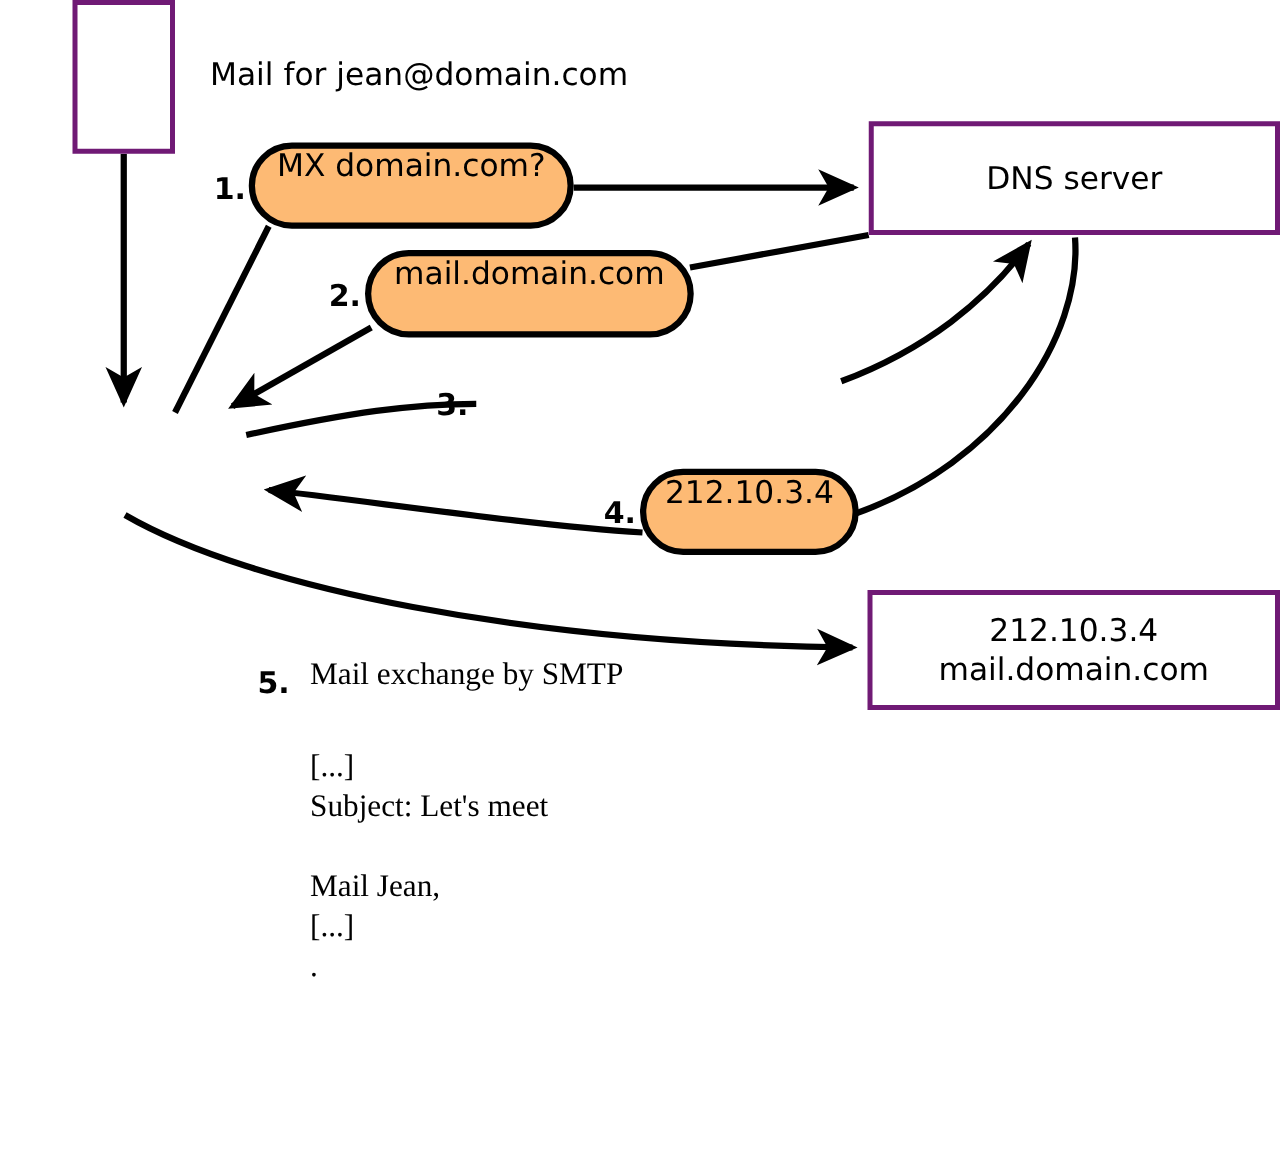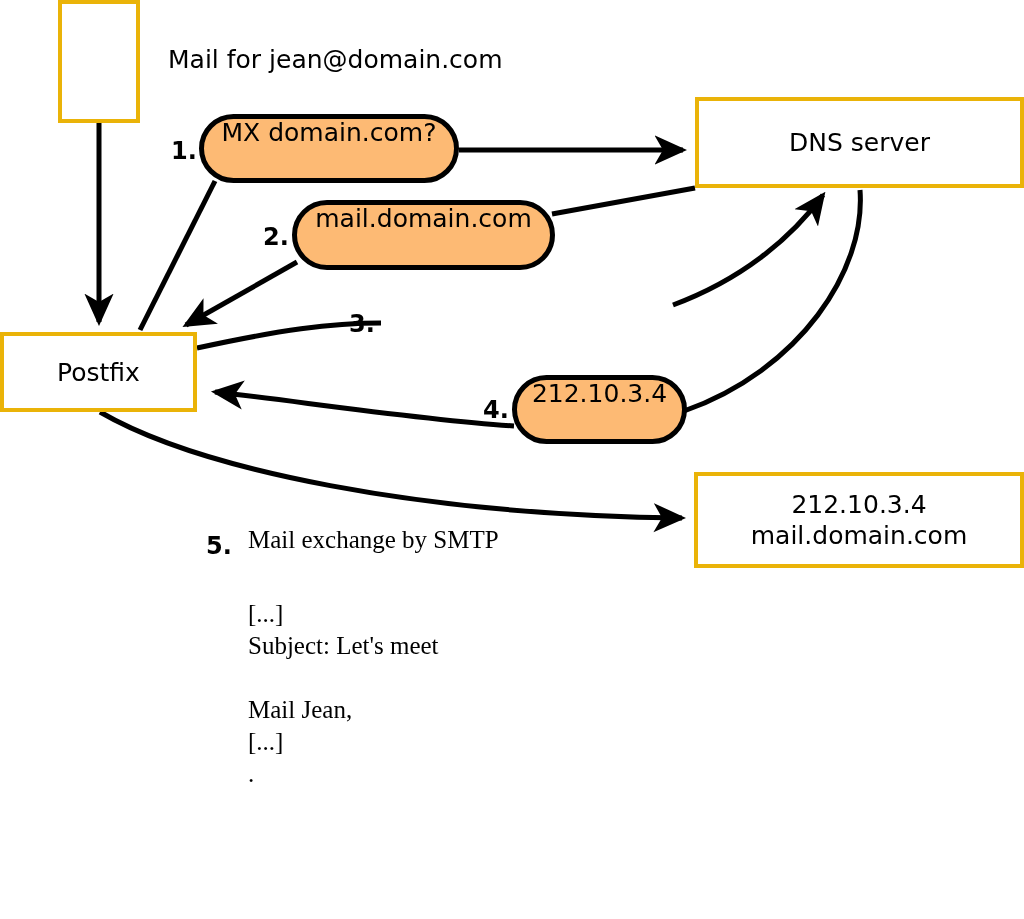--- a/index.html
+++ b/index.html
@@ -22,21 +22,21 @@
     position: absolute;
     left: 0;
     top: 0;
     width: 1024px;
     height: 919px;
   }
   .node {
     position: absolute;
     box-sizing: border-box;
     background: #ffffff;
-    border: 4px solid #eab308;
+    border: 4px solid #701a75;
     display: flex;
     flex-direction: column;
     align-items: center;
     justify-content: center;
     text-align: center;
     z-index: 3;
   }
   .node .line1, .node .line2 {
     font-size: 25px;
     line-height: 31px;
@@ -129,23 +129,20 @@
 
     <path d="M 100 412 C 200 470, 420 515, 682 518" fill="none" stroke="#000000" stroke-width="5" marker-end="url(#ah)"></path>
   </svg>
 
   <div class="node" style="left:58px; top:0px; width:82px; height:123px;">
     <div class="line1"></div>
   </div>
 
   <div class="plain-text" style="left:168px; top:47px;">Mail for jean@domain.com</div>
 
-  <div class="node" style="left:0px; top:332px; width:197px; height:80px;">
-    <div class="line1">Postfix</div>
-  </div>
 
   <div class="node" style="left:695px; top:97px; width:329px; height:91px;">
     <div class="line1">DNS server</div>
   </div>
 
   <div class="node" style="left:694px; top:472px; width:330px; height:96px;">
     <div class="line1">212.10.3.4</div>
     <div class="line2">mail.domain.com</div>
   </div>
 

